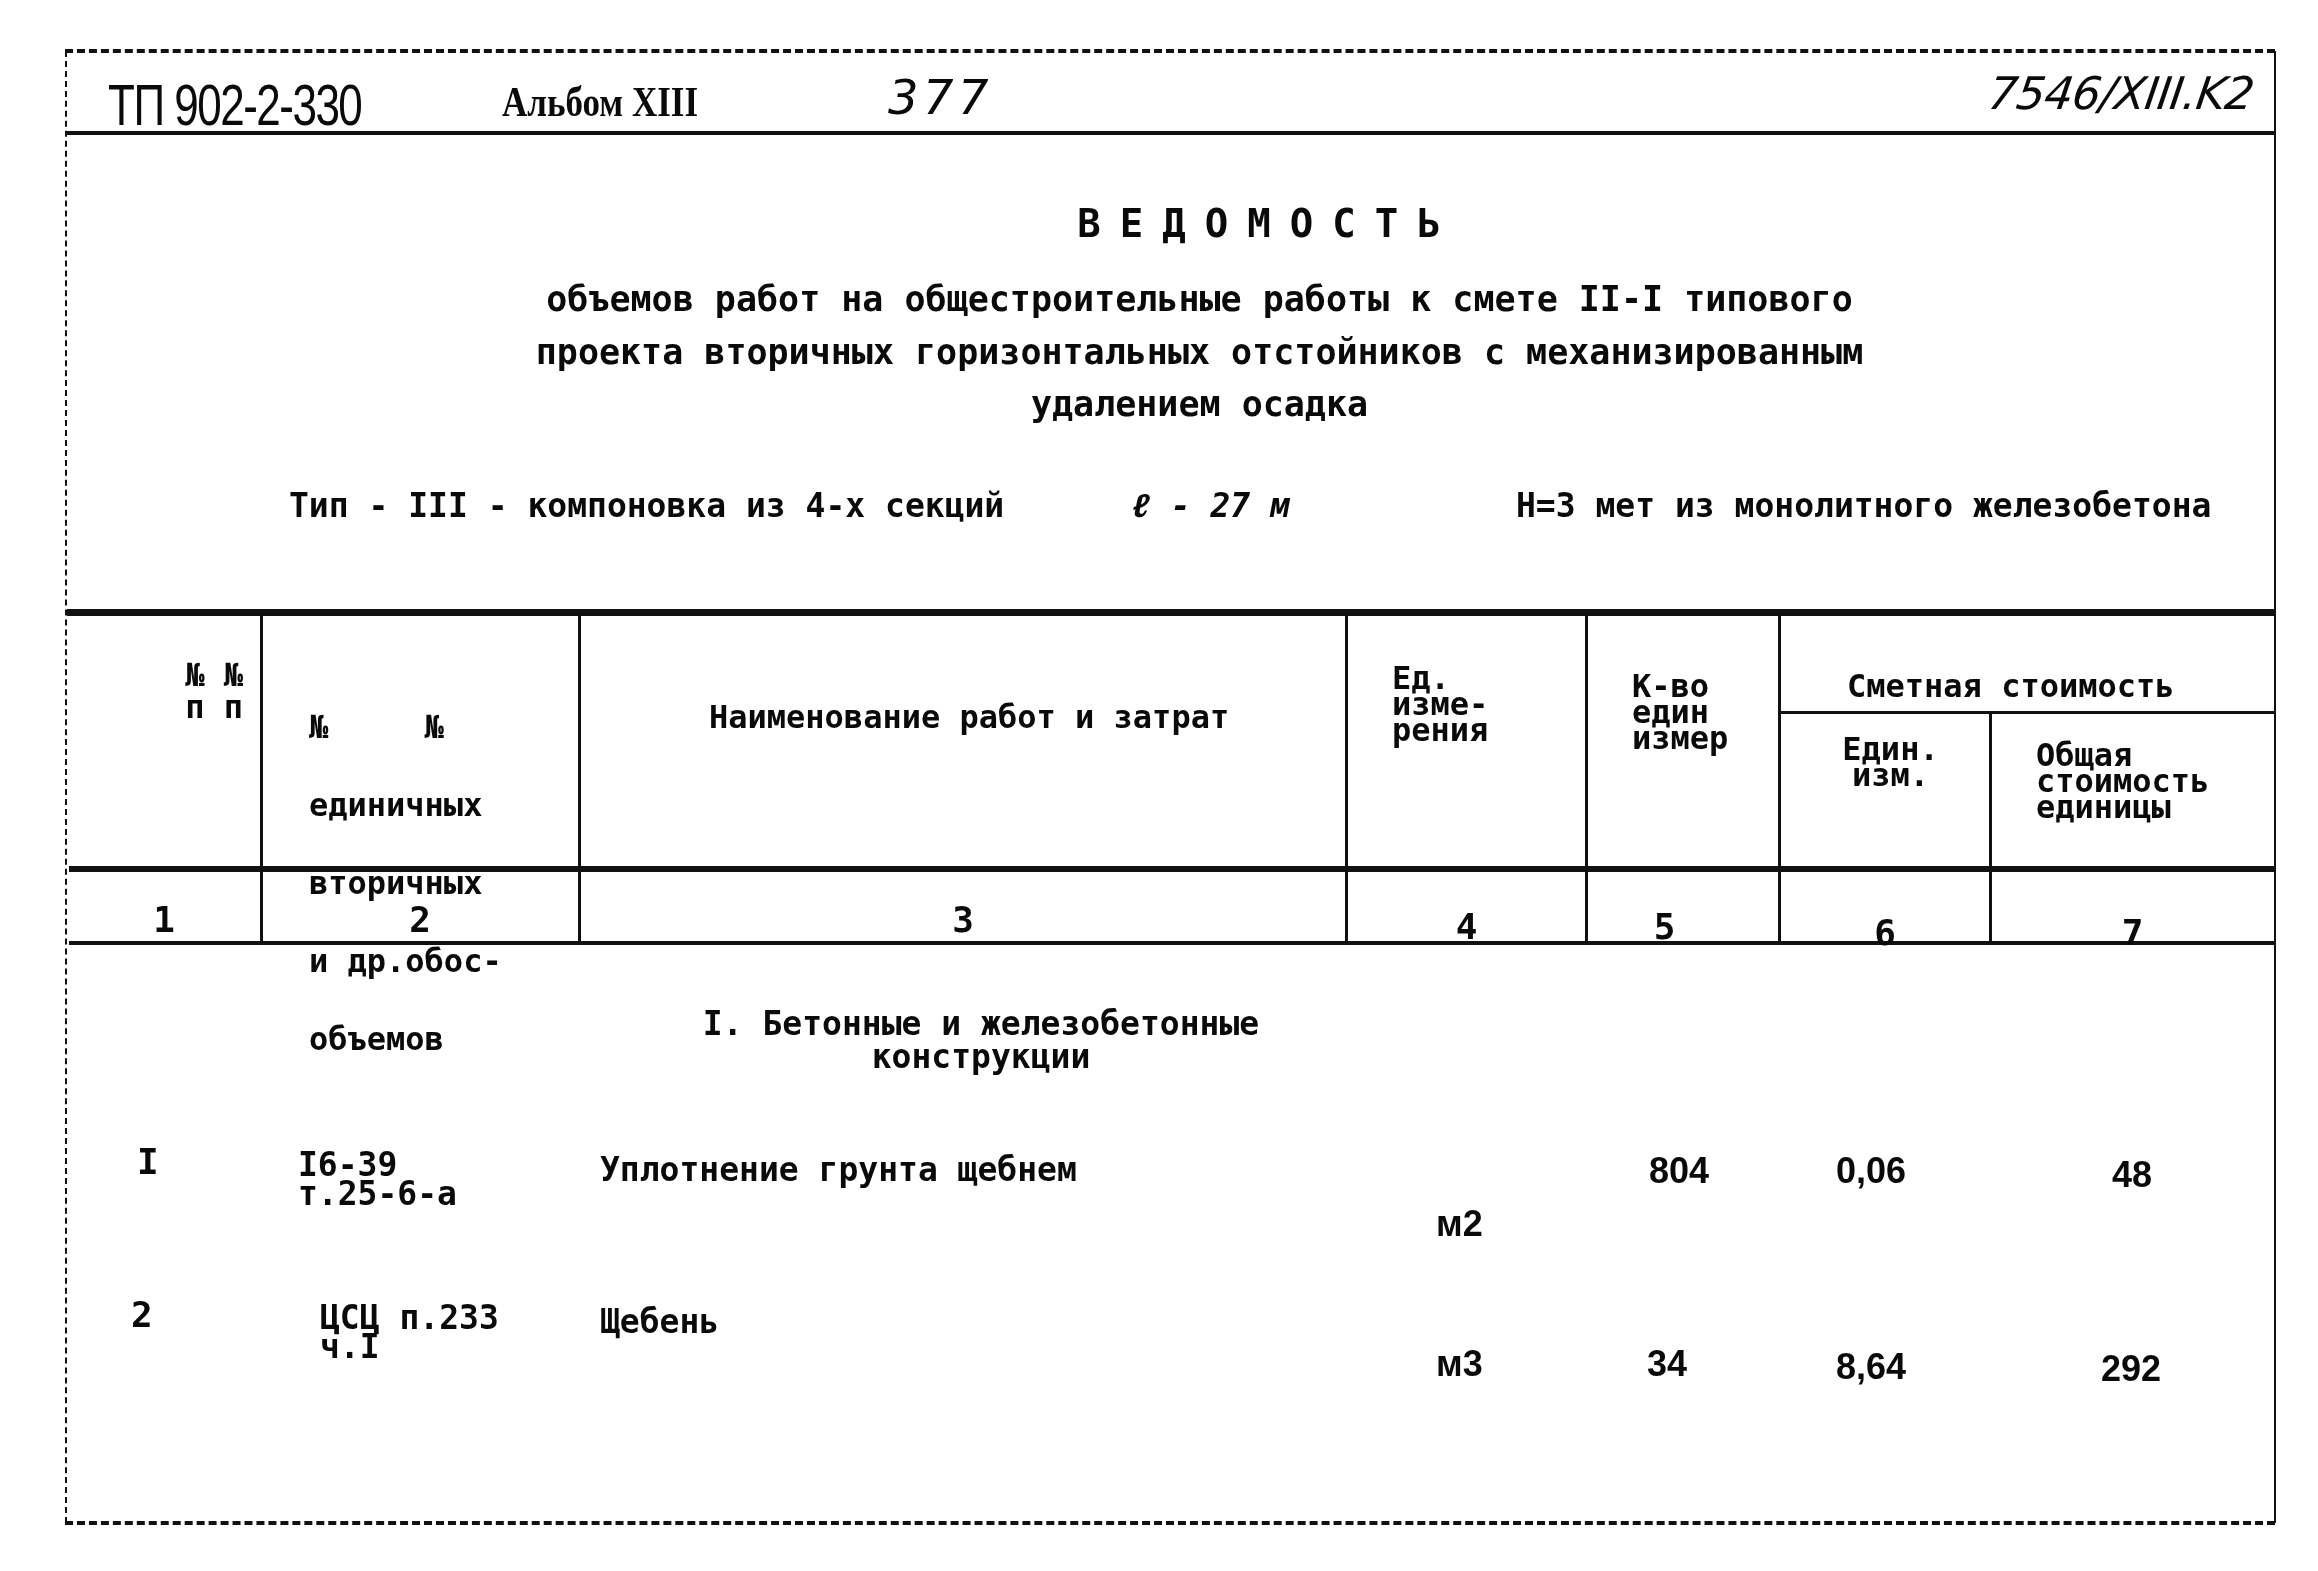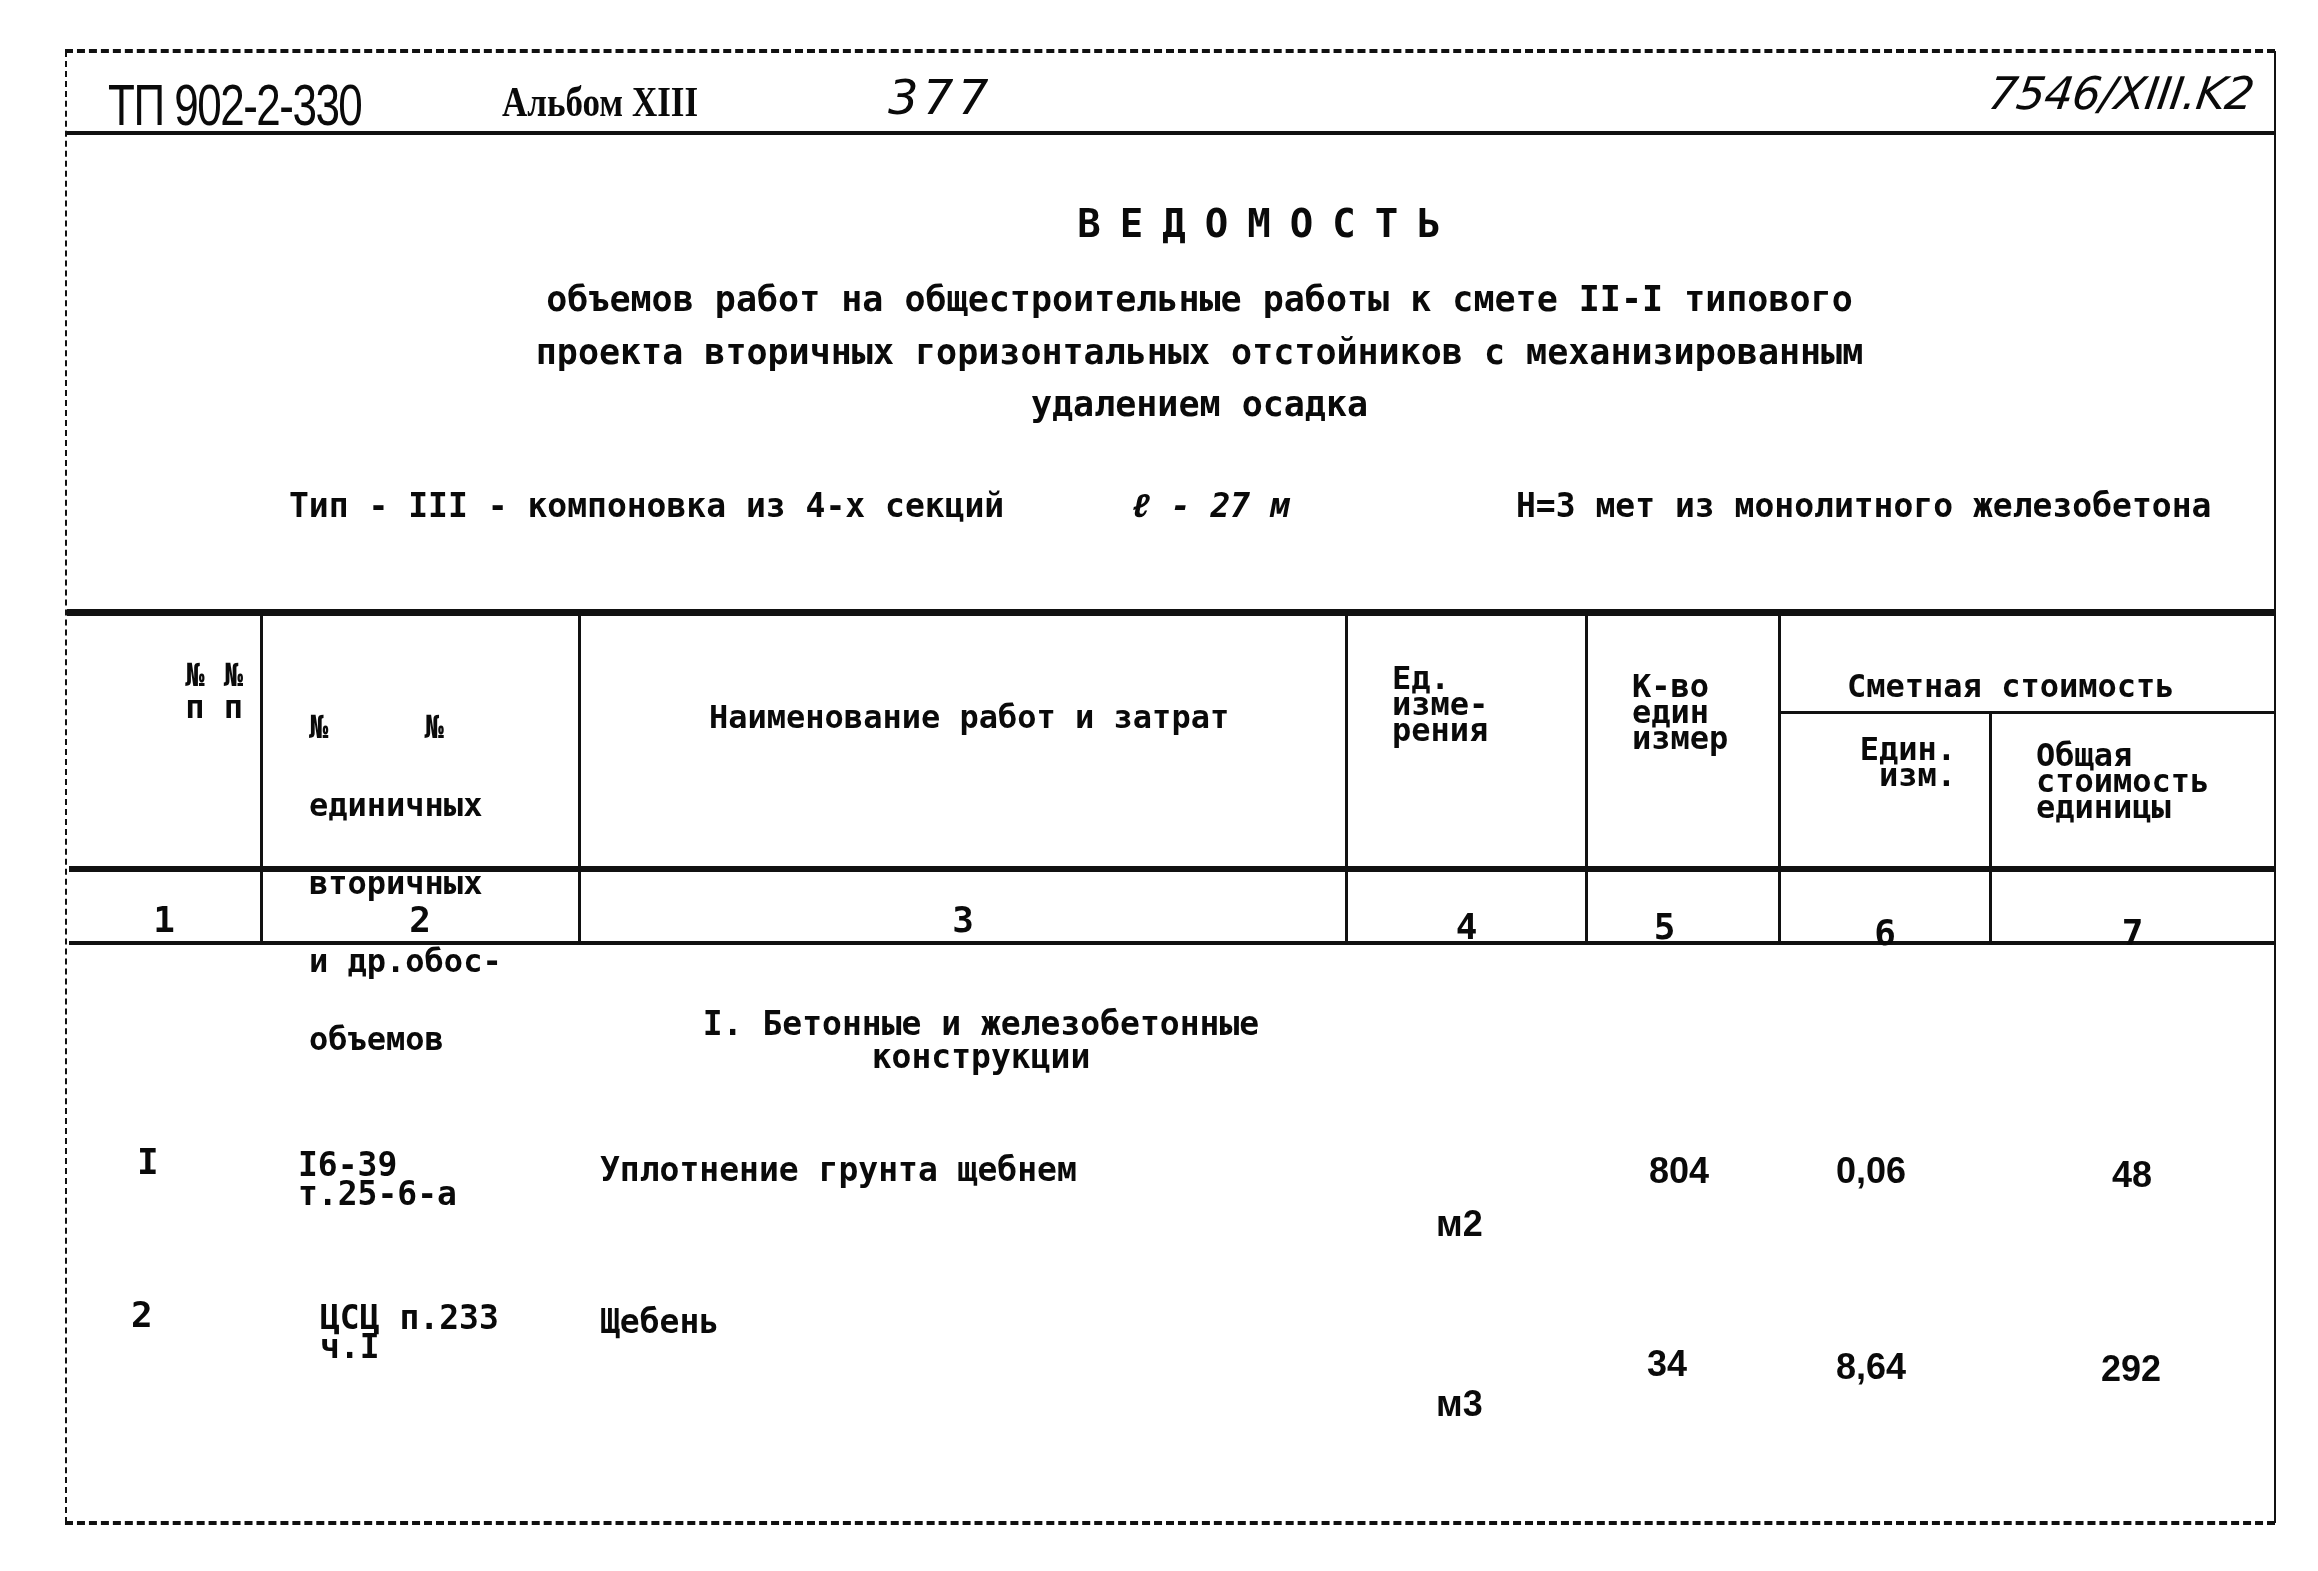--- a/index.html
+++ b/index.html
@@ -103,21 +103,21 @@
   <div>Ед.</div>
   <div>изме-</div>
   <div>рения</div>
 </div>
 <div class="abs th" style="left:1632px; top:673px;">
   <div>К-во</div>
   <div>един</div>
   <div>измер</div>
 </div>
 <div class="abs th" style="left:1847px; top:673px;">Сметная стоимость</div>
-<div class="abs th" style="left:1825px; top:736px; text-align:right; width:131px;">
+<div class="abs th" style="left:1825px; top:736px; text-align:center; width:131px;">
   <div>Един.</div>
   <div>изм.</div>
 </div>
 <div class="abs th" style="left:2036px; top:742px;">
   <div>Общая</div>
   <div>стоимость</div>
   <div>единицы</div>
 </div>
 
 <div class="abs colnum" style="left:69px; width:190px;">1</div>
@@ -143,17 +143,17 @@
 <div class="abs cell num" style="left:1649px; top:1156px;">804</div>
 <div class="abs cell num" style="left:1836px; top:1156px;">0,06</div>
 <div class="abs cell num" style="left:2112px; top:1160px;">48</div>
 
 <div class="abs cell" style="left:131px; top:1300px; font-size:36px;">2</div>
 <div class="abs cell" style="left:320px; top:1303px;">
   <div>ЦСЦ п.233</div>
   <div>ч.I</div>
 </div>
 <div class="abs cell" style="left:600px; top:1307px;">Щебень</div>
-<div class="abs cell num" style="left:1436px; top:1349px;margin-top:40px;">м3</div>
+<div class="abs cell num" style="left:1436px; top:1349px;">м3</div>
 <div class="abs cell num" style="left:1647px; top:1349px;">34</div>
 <div class="abs cell num" style="left:1836px; top:1352px;">8,64</div>
 <div class="abs cell num" style="left:2101px; top:1354px;">292</div>
 
 
 </body></html>

